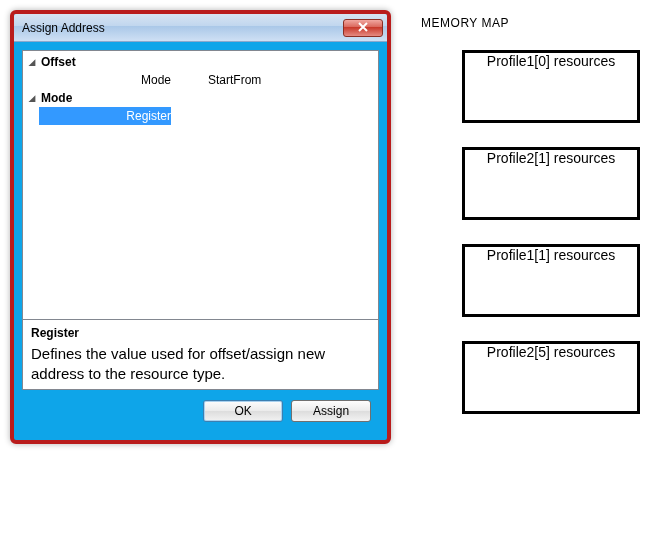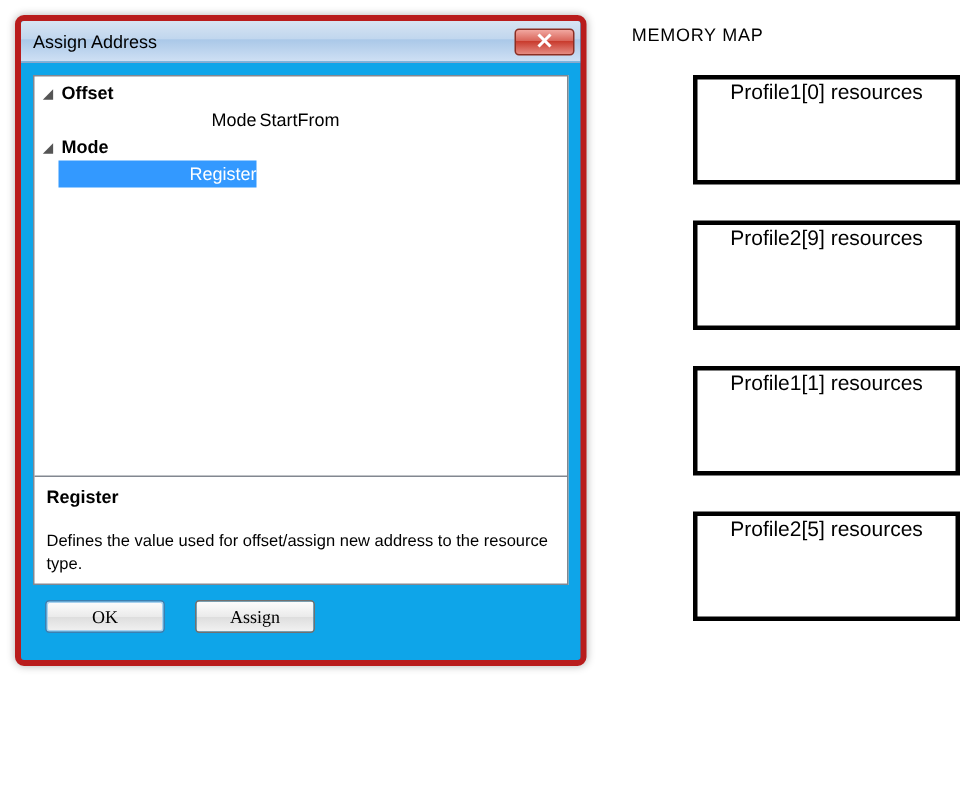--- a/index.html
+++ b/index.html
@@ -82,49 +82,50 @@
     color: #555;
     cursor: pointer;
   }
   .pg-row .key {
     width: 132px;
     padding-left: 2px;
   }
   .pg-row .val {
     flex: 1;
     padding-left: 2px;
+    margin-left: 35px;
   }
   .pg-row.header .key { font-weight: bold; }
   .pg-row.indent .key { padding-left: 18px; width: 132px; text-align: right; }
   .pg-row.selected .key {
     background: #3399ff;
     color: #fff;
   }
   .pg-row.selected .val {
     font-weight: bold;
   }
   .pg-desc {
     border-top: 1px solid #828790;
     padding: 6px 8px;
     min-height: 64px;
   }
   .pg-desc .dname {
     font-weight: bold;
     font-size: 12px;
   }
   .pg-desc .dtext {
-    font-size: 11px;
+    font-size: 15px;
     line-height: 1.3;
-    margin-top: 16px;
+    margin-top: 4px;
   }
   .dialog-buttons {
     display: flex;
-    gap: 20px;
+    justify-content: flex-end;
+    gap: 8px;
     padding: 10px 8px 10px 8px;
-    font-family: Liberation Serif, serif;
   }
   .btn {
     min-width: 80px;
     height: 22px;
     border: 1px solid #707070;
     border-radius: 3px;
     background: linear-gradient(to bottom, #fdfdfd 0%, #ebebeb 50%, #dddddd 51%, #f2f2f2 100%);
     font-size: 12px;
     cursor: pointer;
     display: flex;
@@ -210,21 +211,21 @@
       </div>
     </div>
   </div>
 
   <div class="memcol">
     <div class="memtitle">MEMORY MAP</div>
     <div class="memblock">
       <span>Profile1[0] resources</span>
     </div>
     <div class="memblock">
-      <span>Profile2[9] resources</span>
+      <span>Profile2[1] resources</span>
     </div>
     <div class="memblock">
       <span>Profile1[1] resources</span>
     </div>
     <div class="memblock">
       <span>Profile2[5] resources</span>
     </div>
   </div>
 
 </div>

